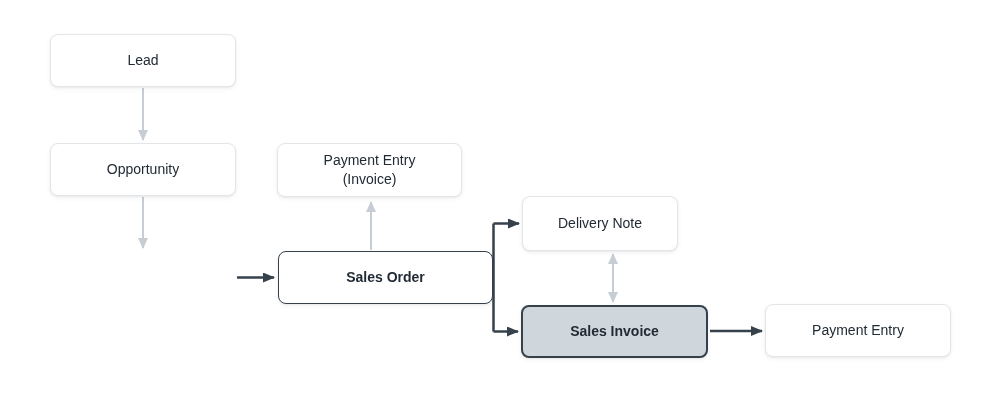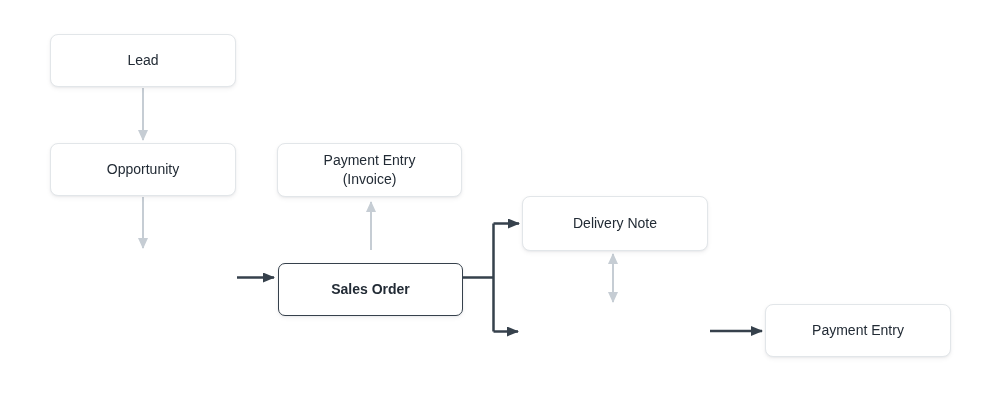--- a/index.html
+++ b/index.html
@@ -44,22 +44,22 @@
   }
   .node--highlight {
     background: var(--highlight_fill, #d0d7dc);
     border: 2px solid var(--accent_dark, #36414c);
     font-weight: 700;
   }
   .n-lead            { left: 50px;  top: 34px;  width: 186px; height: 53px; }
   .n-opportunity     { left: 50px;  top: 143px; width: 186px; height: 53px; }
   .n-quotation       { left: 51px;  top: 251px; width: 186px; height: 53px; }
   .n-pe-advance      { left: 277px; top: 143px; width: 185px; height: 54px; }
-  .n-sales-order     { left: 278px; top: 263px; width: 185px; height: 53px; border-radius: 7px; }
-  .n-delivery-note   { left: 522px; top: 196px; width: 186px; height: 55px; }
+  .n-sales-order     { left: 278px; top: 251px; width: 215px; height: 53px; }
+  .n-delivery-note   { left: 522px; top: 196px; width: 156px; height: 55px; }
   .n-sales-invoice   { left: 521px; top: 305px; width: 187px; height: 53px; }
   .n-payment-entry   { left: 765px; top: 304px; width: 186px; height: 53px; }
 </style>
 </head>
 <body>
 
 <div class="canvas">
 
   <svg class="edges" viewBox="0 0 1000 400" xmlns="http://www.w3.org/2000/svg">
     <defs>
@@ -105,18 +105,21 @@
   </div>
 
   <div class="node node--strong n-sales-order">
     <span>Sales Order</span>
   </div>
 
   <div class="node n-delivery-note">
     <span>Delivery Note</span>
   </div>
 
+  <div class="node node--highlight n-sales-invoice">
+    <span>Sales Invoice</span>
+  </div>
 
   <div class="node n-payment-entry">
     <span>Payment Entry</span>
   </div>
 
 </div>
 
 </body></html>

